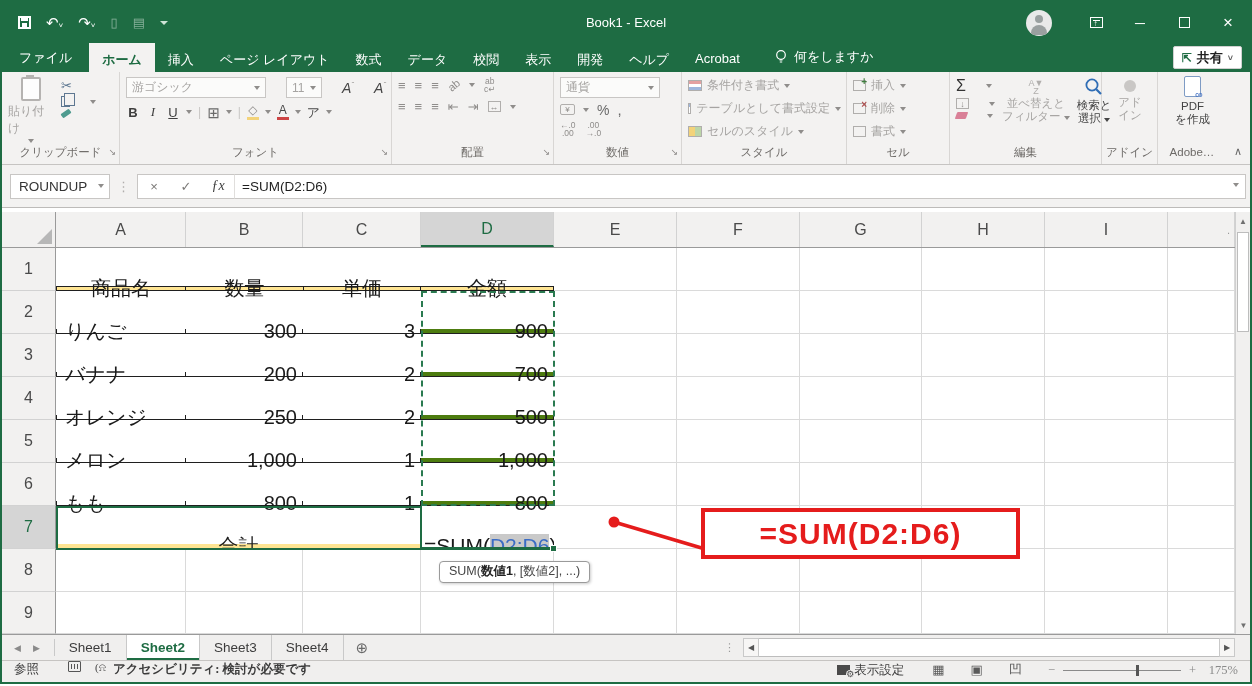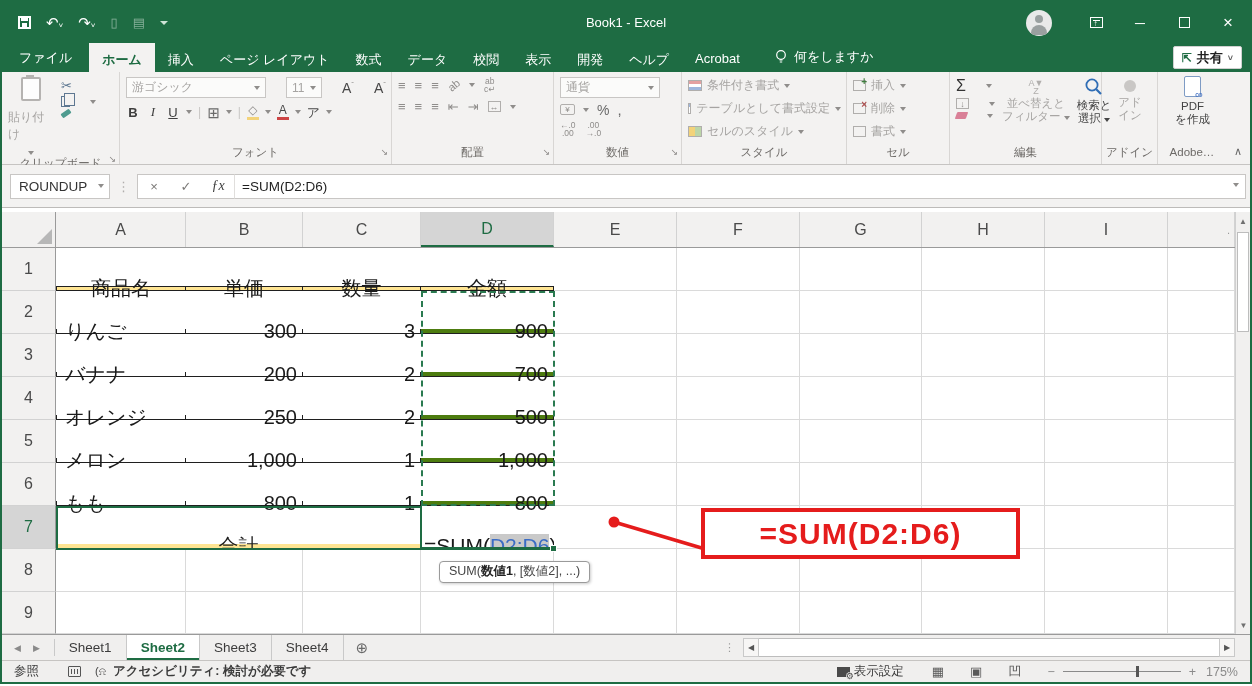--- a/index.html
+++ b/index.html
@@ -40,30 +40,30 @@
   .rgroup { position:relative; height:100%; border-right:1px solid #d8d6d4; display:flex; flex-direction:column; }
   .rgc { flex:1; display:flex; padding:5px 5px 0 6px; gap:7px; }
   .glabel { height:20px; text-align:center; font-size:11.5px; color:#6d6a67; line-height:16px; position:relative; }
   .launcher { position:absolute; right:3px; bottom:4px; font-size:9px; color:#8a8886; }
   .gcol { display:flex; flex-direction:column; gap:5px; }
   .grayt { color:#a6a4a2; } .darkt { color:#444; }
   .gi { font-size:13px; color:#8f8d8b; line-height:1; }
   .rbtnrow { display:flex; align-items:center; gap:20px; font-size:12px; white-space:nowrap; }
   .vtri { display:inline-block; width:0; height:0; border-left:3px solid transparent; border-right:3px solid transparent; border-top:4px solid #8f8d8b; }
   .inbox { background:#fbfbfa; border:1px solid #c8c6c4; height:21px; display:flex; align-items:center; padding:0 5px; font-size:12px; color:#a6a4a2; justify-content:space-between; }
-  .bigbtn { display:flex; flex-direction:column; align-items:center; width:46px; gap:8px; font-size:12px; color:#a6a4a2; }
+  .bigbtn { display:flex; flex-direction:column; align-items:center; width:46px; gap:2px; font-size:12px; color:#a6a4a2; }
   .clip-ic { width:20px; height:24px; border:2px solid #b5b3b1; border-radius:2px; position:relative; background:#fdfdfd; }
   .clip-ic:before { content:""; position:absolute; left:3px; top:-4px; width:8px; height:4px; background:#b5b3b1; }
   .minicol { display:flex; flex-direction:column; gap:4px; padding-top:2px; }
   .ic-copy { width:9px; height:11px; border:1px solid #5d7791; position:relative; display:inline-block; }
   .ic-copy:after { content:""; position:absolute; left:2px; top:-4px; width:9px; height:11px; border:1px solid #5d7791; background:#f3f2f1; }
   .brush { width:10px; height:5px; background:#4e9b8f; border-radius:1px; transform:rotate(-35deg); display:inline-block; }
   .bar-under { display:inline-flex; flex-direction:column; align-items:center; line-height:1; gap:1px; }
   .bar-under .b { width:12px; height:3px; }
-  .fontAA { font-size:14px; color:#474747; }
+  .fontAA { font-size:14px; color:#474747;font-style:italic; }
   .supc { font-size:8px; vertical-align:top; color:#8f8d8b; }
   .biu { font-size:13px; color:#3e3e3e; width:14px; text-align:center; }
   .stylerow { display:flex; align-items:center; gap:5px; font-size:12px; color:#a6a4a2; white-space:nowrap; }
   .sic { width:14px; height:11px; border:1px solid #b0aeac; display:inline-block; }
   .sic1 { background:linear-gradient(180deg,#e4a1a1 33%,#fff 33%,#fff 66%,#9fb7dd 66%); }
   .sic2 { background:linear-gradient(180deg,#9fb7dd 30%,#fff 30%); }
   .sic3 { background:linear-gradient(90deg,#f3d37a 50%,#bcd6a8 50%); }
   .cellic { width:13px; height:11px; border:1px solid #b0aeac; display:inline-block; position:relative; }
   .cellic.g:after { content:"+"; position:absolute; right:-2px; top:-5px; color:#3f7d3f; font-size:10px; font-weight:bold; }
   .cellic.r:after { content:"×"; position:absolute; right:-2px; top:-5px; color:#b05050; font-size:10px; font-weight:bold; }
@@ -136,21 +136,21 @@
   .sdiv { width:1px; background:#c9c9c9; margin:4px 0; }
   .stab { display:flex; align-items:center; padding:0 14px; border-right:1px solid #c9c9c9; }
   .stab.active { background:#fff; color:#1e6c43; font-weight:bold; box-shadow:inset 0 -2px 0 #1e6c43; }
   .newsheet { display:flex; align-items:center; padding:0 12px; color:#6a6a6a; font-size:15px; }
   .hscroll { position:absolute; right:15px; top:3px; display:flex; align-items:center; }
   .hs-dots { color:#9a9a9a; font-size:11px; margin-right:8px; }
   .hs-btn { width:16px; height:19px; background:#f7f6f5; border:1px solid #c9c9c9; display:flex; align-items:center; justify-content:center; font-size:8px; color:#555; }
   .hs-thumb { width:460px; height:19px; background:#fff; border:1px solid #bdbdbd; border-left:none; border-right:none; }
 
   
-  .statusbar { position:absolute; left:0; top:658px; width:1248px; height:22px; background:#f0efee; border-top:1px solid #c6c4c2; display:flex; align-items:center; font-size:12.5px; color:#3b3b3b; }
+  .statusbar { position:absolute; left:0; top:658px; width:1248px; height:22px; background:#f0efee; border-top:1px solid #c6c4c2; display:flex; font-size:12.5px; color:#3b3b3b;font-family:Liberation Serif, serif; }
   .st-mode { padding-left:12px; width:58px; }
   .macro-ic { width:13px; height:11px; border:1px solid #555; border-radius:1px; margin:0 14px 0 8px; position:relative; }
   .macro-ic:after { content:""; position:absolute; left:2px; top:2px; width:7px; height:5px; background:repeating-linear-gradient(90deg,#555 0 1px,transparent 1px 3px); }
   .acc-ic { margin-right:7px; color:#444; font-size:11px; }
   .st-right { position:absolute; right:0; display:flex; align-items:center; gap:0; }
   .vs-item { display:flex; align-items:center; gap:4px; margin-right:28px; }
   .disp-ic { width:13px; height:10px; background:#4a4a4a; position:relative; }
   .disp-ic:after { content:"⚙"; position:absolute; right:-4px; bottom:-4px; font-size:9px; color:#4a4a4a; background:#f0efee; border-radius:50%; line-height:1; }
   .viewic { font-size:13px; color:#5a5a5a; margin-right:26px; }
   .zoomwrap { display:flex; align-items:center; gap:8px; margin-right:10px; color:#8a8a8a; }
@@ -443,22 +443,22 @@
         <div class="ch" style="width: 123px;">E</div>
         <div class="ch" style="width: 123px;">F</div>
         <div class="ch" style="width: 122px;">G</div>
         <div class="ch" style="width: 123px;">H</div>
         <div class="ch" style="width: 123px;">I</div>
         <div class="ch dim" style="width: 67px;">.</div>
       </div>
       <div class="grow r1" style="height: 43px;">
         <div class="rh">1</div>
         <div class="cell t y c" style="width: 130px;">商品名</div>
+        <div class="cell t y c" style="width: 118px;">数量</div>
         <div class="cell t y c" style="width: 117px;">単価</div>
-        <div class="cell t y c" style="width: 118px;">数量</div>
         <div class="cell t y c" style="width: 133px;">金額</div>
         <div class="cell e" style="width: 123px;"></div>
         <div class="cell e" style="width: 123px;"></div>
         <div class="cell e" style="width: 122px;"></div>
         <div class="cell e" style="width: 123px;"></div>
         <div class="cell e" style="width: 123px;"></div>
         <div class="cell e" style="width: 67px;"></div>
       </div>
       <div class="grow" style="height: 43px;">
         <div class="rh">2</div>

